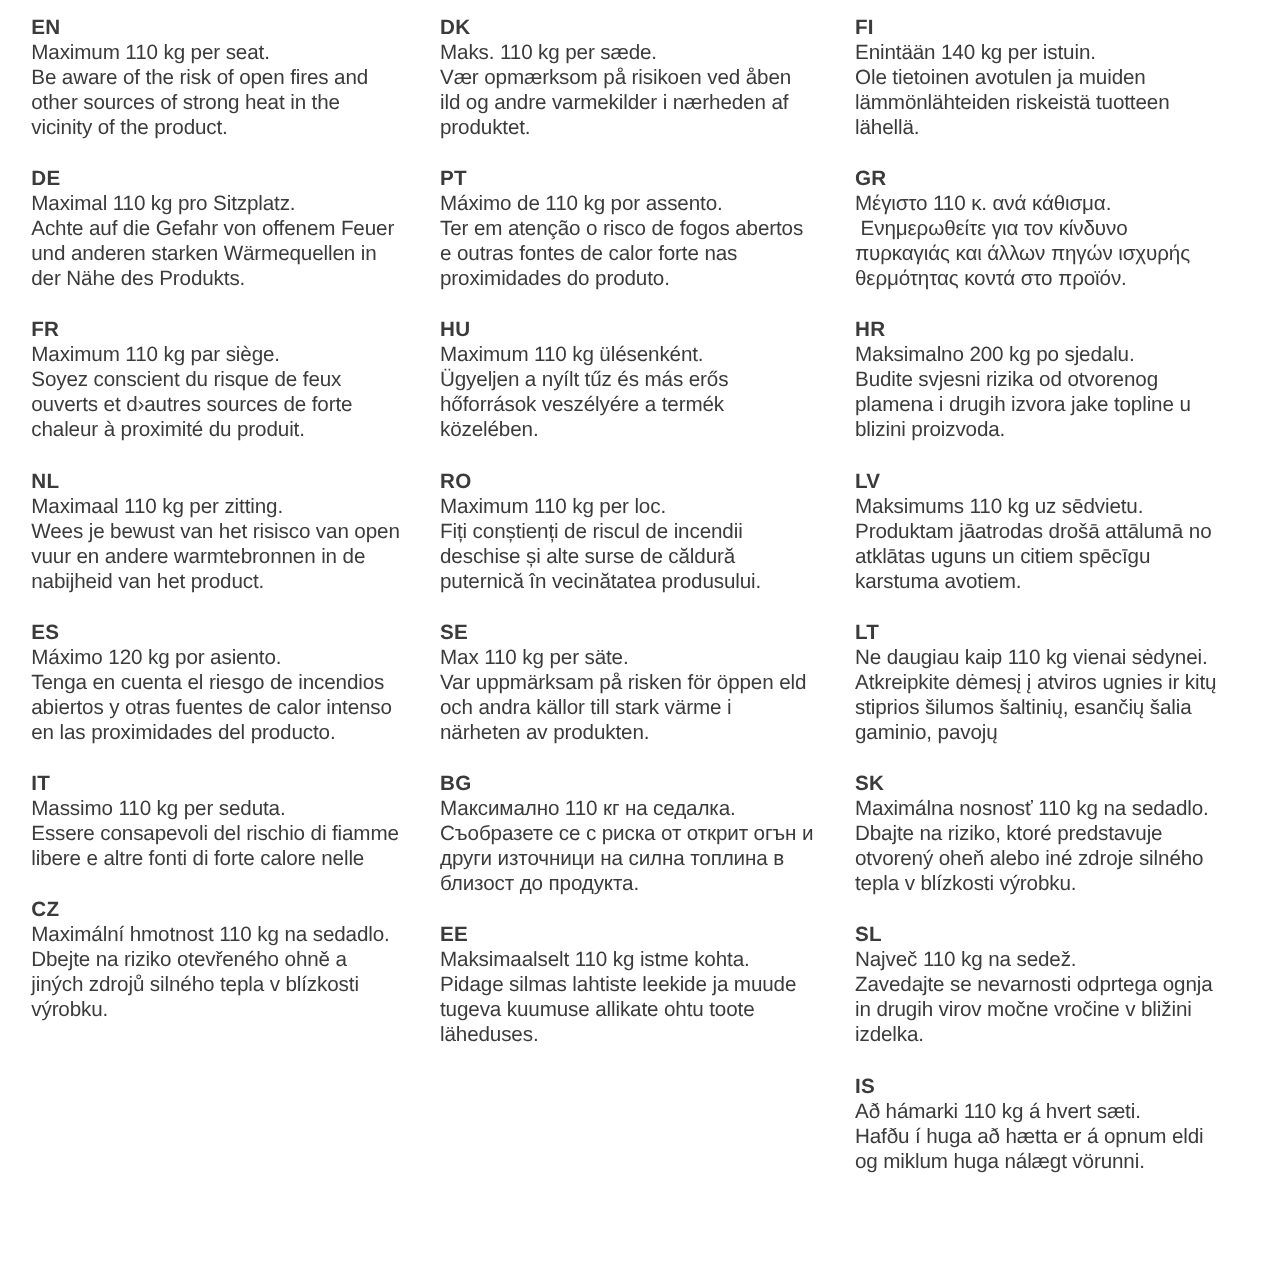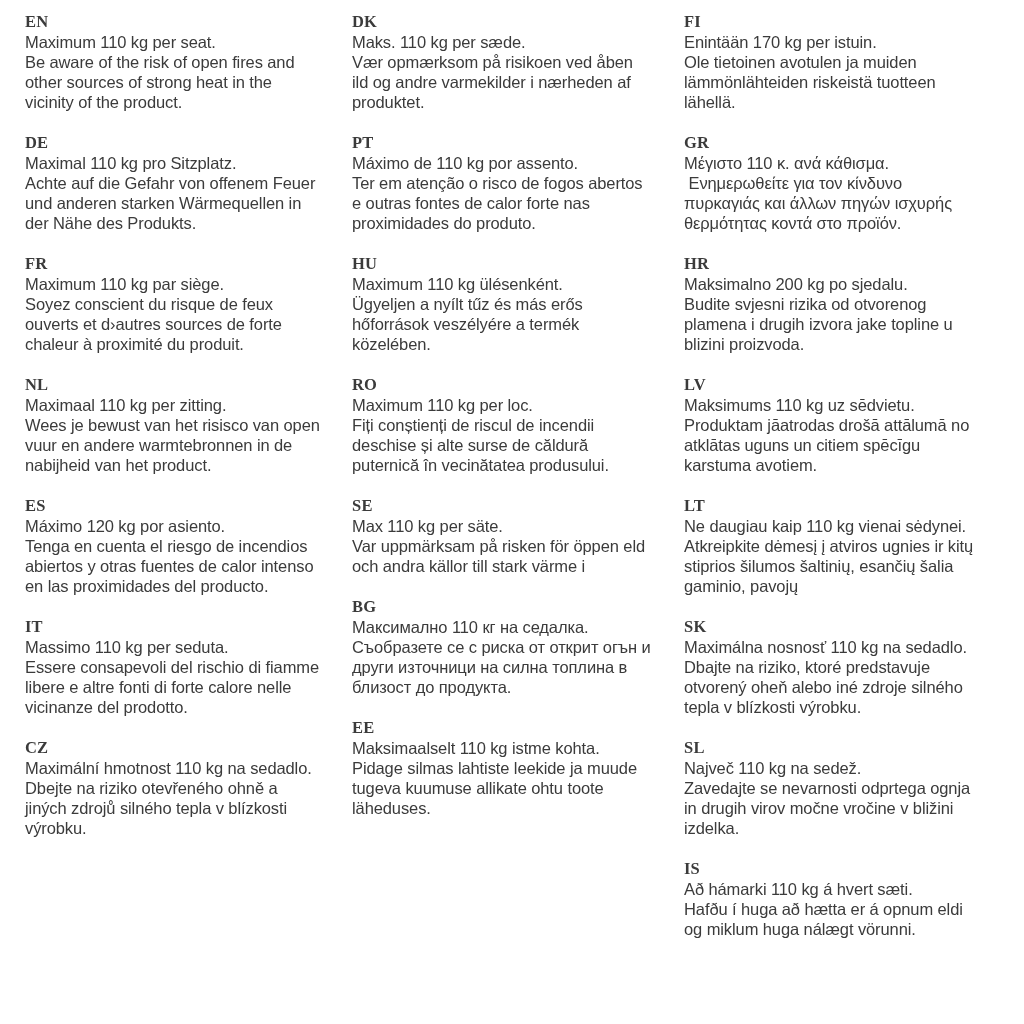--- a/index.html
+++ b/index.html
@@ -28,21 +28,20 @@
   .col-1 { width: 332px; }
   .col-2 { width: 315px; }
   .section {
     margin: 0 0 21px 0;
   }
   .code {
     font-weight: bold;
     font-size: 16.5px;
     line-height: 20px;
     letter-spacing: 0.2px;
-    font-family: Liberation Serif, serif;
   }
   .line {
     font-size: 16.5px;
     line-height: 20px;
     white-space: pre;
     letter-spacing: -0.1px;
   }
 </style>
 </head>
 <body>
@@ -82,21 +81,20 @@
         <div class="line">Máximo 120 kg por asiento.</div>
         <div class="line">Tenga en cuenta el riesgo de incendios</div>
         <div class="line">abiertos y otras fuentes de calor intenso</div>
         <div class="line">en las proximidades del producto.</div>
       </div>
       <div class="section">
         <div class="code">IT</div>
         <div class="line">Massimo 110 kg per seduta.</div>
         <div class="line">Essere consapevoli del rischio di fiamme</div>
         <div class="line">libere e altre fonti di forte calore nelle</div>
-        <div class="line">vicinanze del prodotto.</div>
       </div>
       <div class="section">
         <div class="code">CZ</div>
         <div class="line">Maximální hmotnost 110 kg na sedadlo.</div>
         <div class="line">Dbejte na riziko otevřeného ohně a</div>
         <div class="line">jiných zdrojů silného tepla v blízkosti</div>
         <div class="line">výrobku.</div>
       </div>
     </div>
   <div class="col col-1">
@@ -126,40 +124,41 @@
         <div class="line">Maximum 110 kg per loc.</div>
         <div class="line">Fiți conștienți de riscul de incendii</div>
         <div class="line">deschise și alte surse de căldură</div>
         <div class="line">puternică în vecinătatea produsului.</div>
       </div>
       <div class="section">
         <div class="code">SE</div>
         <div class="line">Max 110 kg per säte.</div>
         <div class="line">Var uppmärksam på risken för öppen eld</div>
         <div class="line">och andra källor till stark värme i</div>
+        <div class="line">närheten av produkten.</div>
       </div>
       <div class="section">
         <div class="code">BG</div>
         <div class="line">Максимално 110 кг на седалка.</div>
         <div class="line">Съобразете се с риска от открит огън и</div>
         <div class="line">други източници на силна топлина в</div>
         <div class="line">близост до продукта.</div>
       </div>
       <div class="section">
         <div class="code">EE</div>
         <div class="line">Maksimaalselt 110 kg istme kohta.</div>
         <div class="line">Pidage silmas lahtiste leekide ja muude</div>
         <div class="line">tugeva kuumuse allikate ohtu toote</div>
         <div class="line">läheduses.</div>
       </div>
     </div>
   <div class="col col-2">
       <div class="section">
         <div class="code">FI</div>
-        <div class="line">Enintään 170 kg per istuin.</div>
+        <div class="line">Enintään 140 kg per istuin.</div>
         <div class="line">Ole tietoinen avotulen ja muiden</div>
         <div class="line">lämmönlähteiden riskeistä tuotteen</div>
         <div class="line">lähellä.</div>
       </div>
       <div class="section">
         <div class="code">GR</div>
         <div class="line">Μέγιστο 110 κ. ανά κάθισμα.</div>
         <div class="line"> Ενημερωθείτε για τον κίνδυνο</div>
         <div class="line">πυρκαγιάς και άλλων πηγών ισχυρής</div>
         <div class="line">θερμότητας κοντά στο προϊόν.</div>

